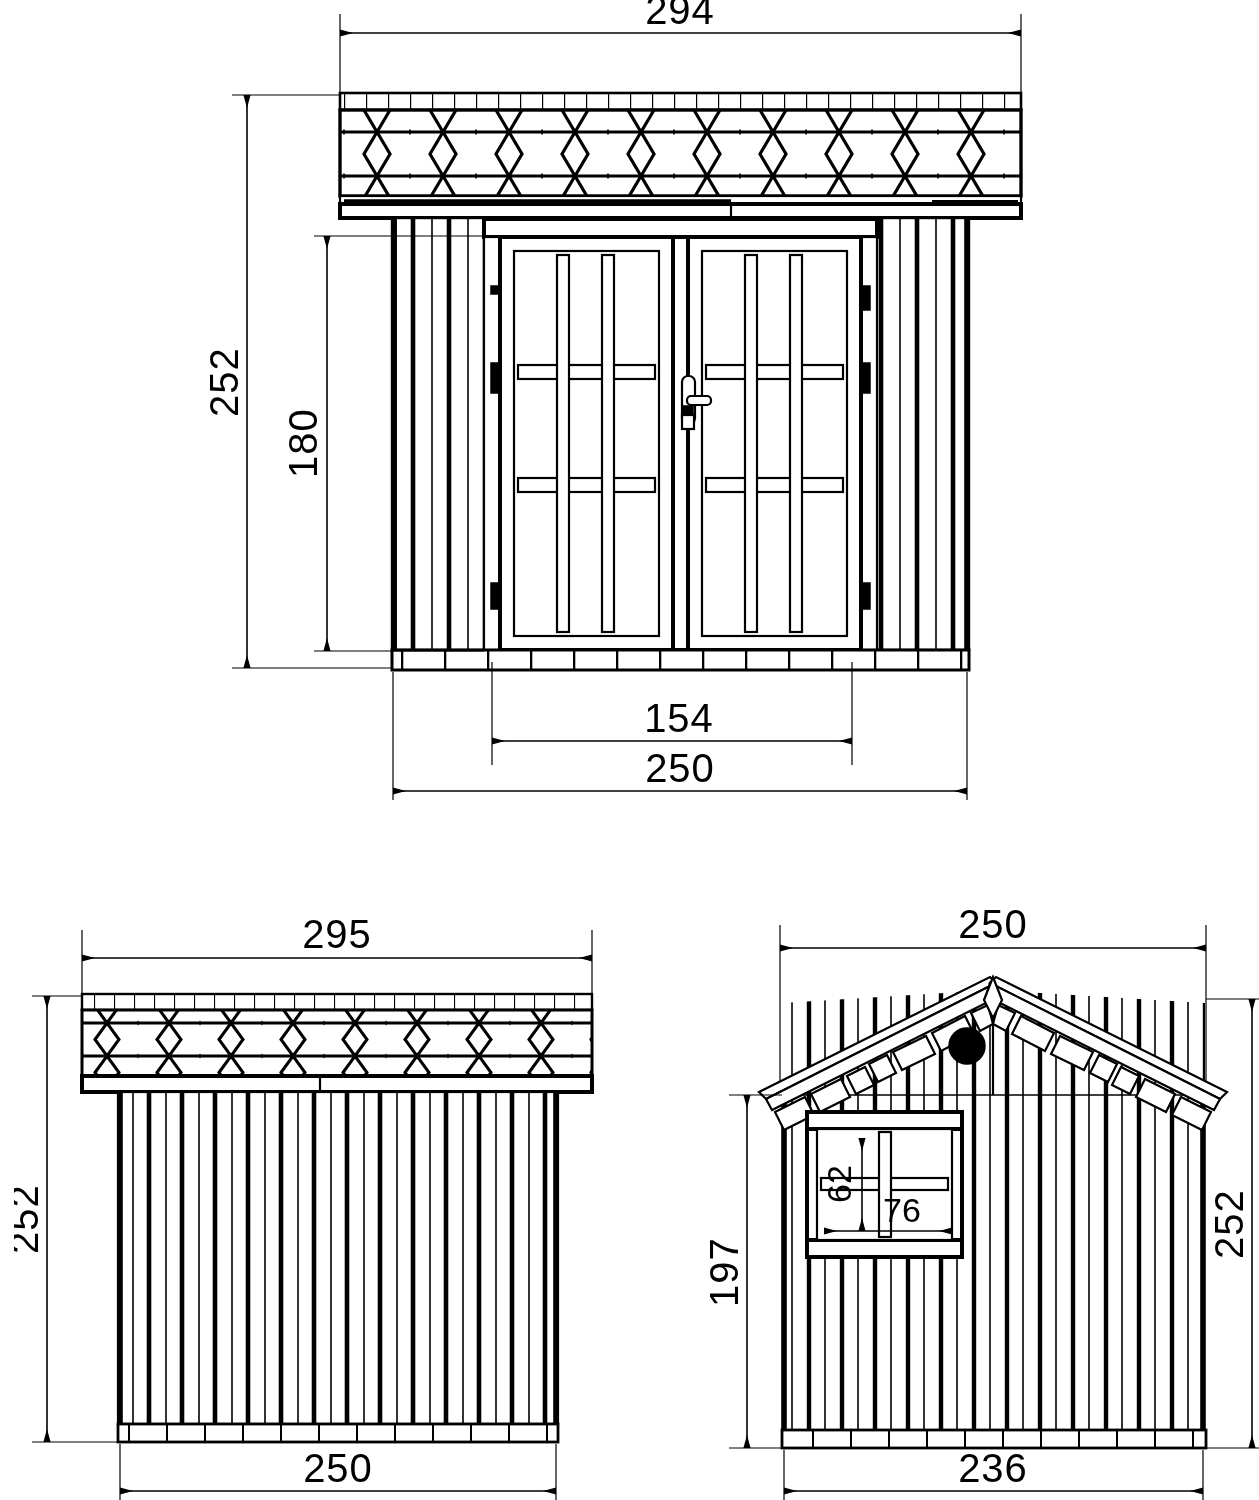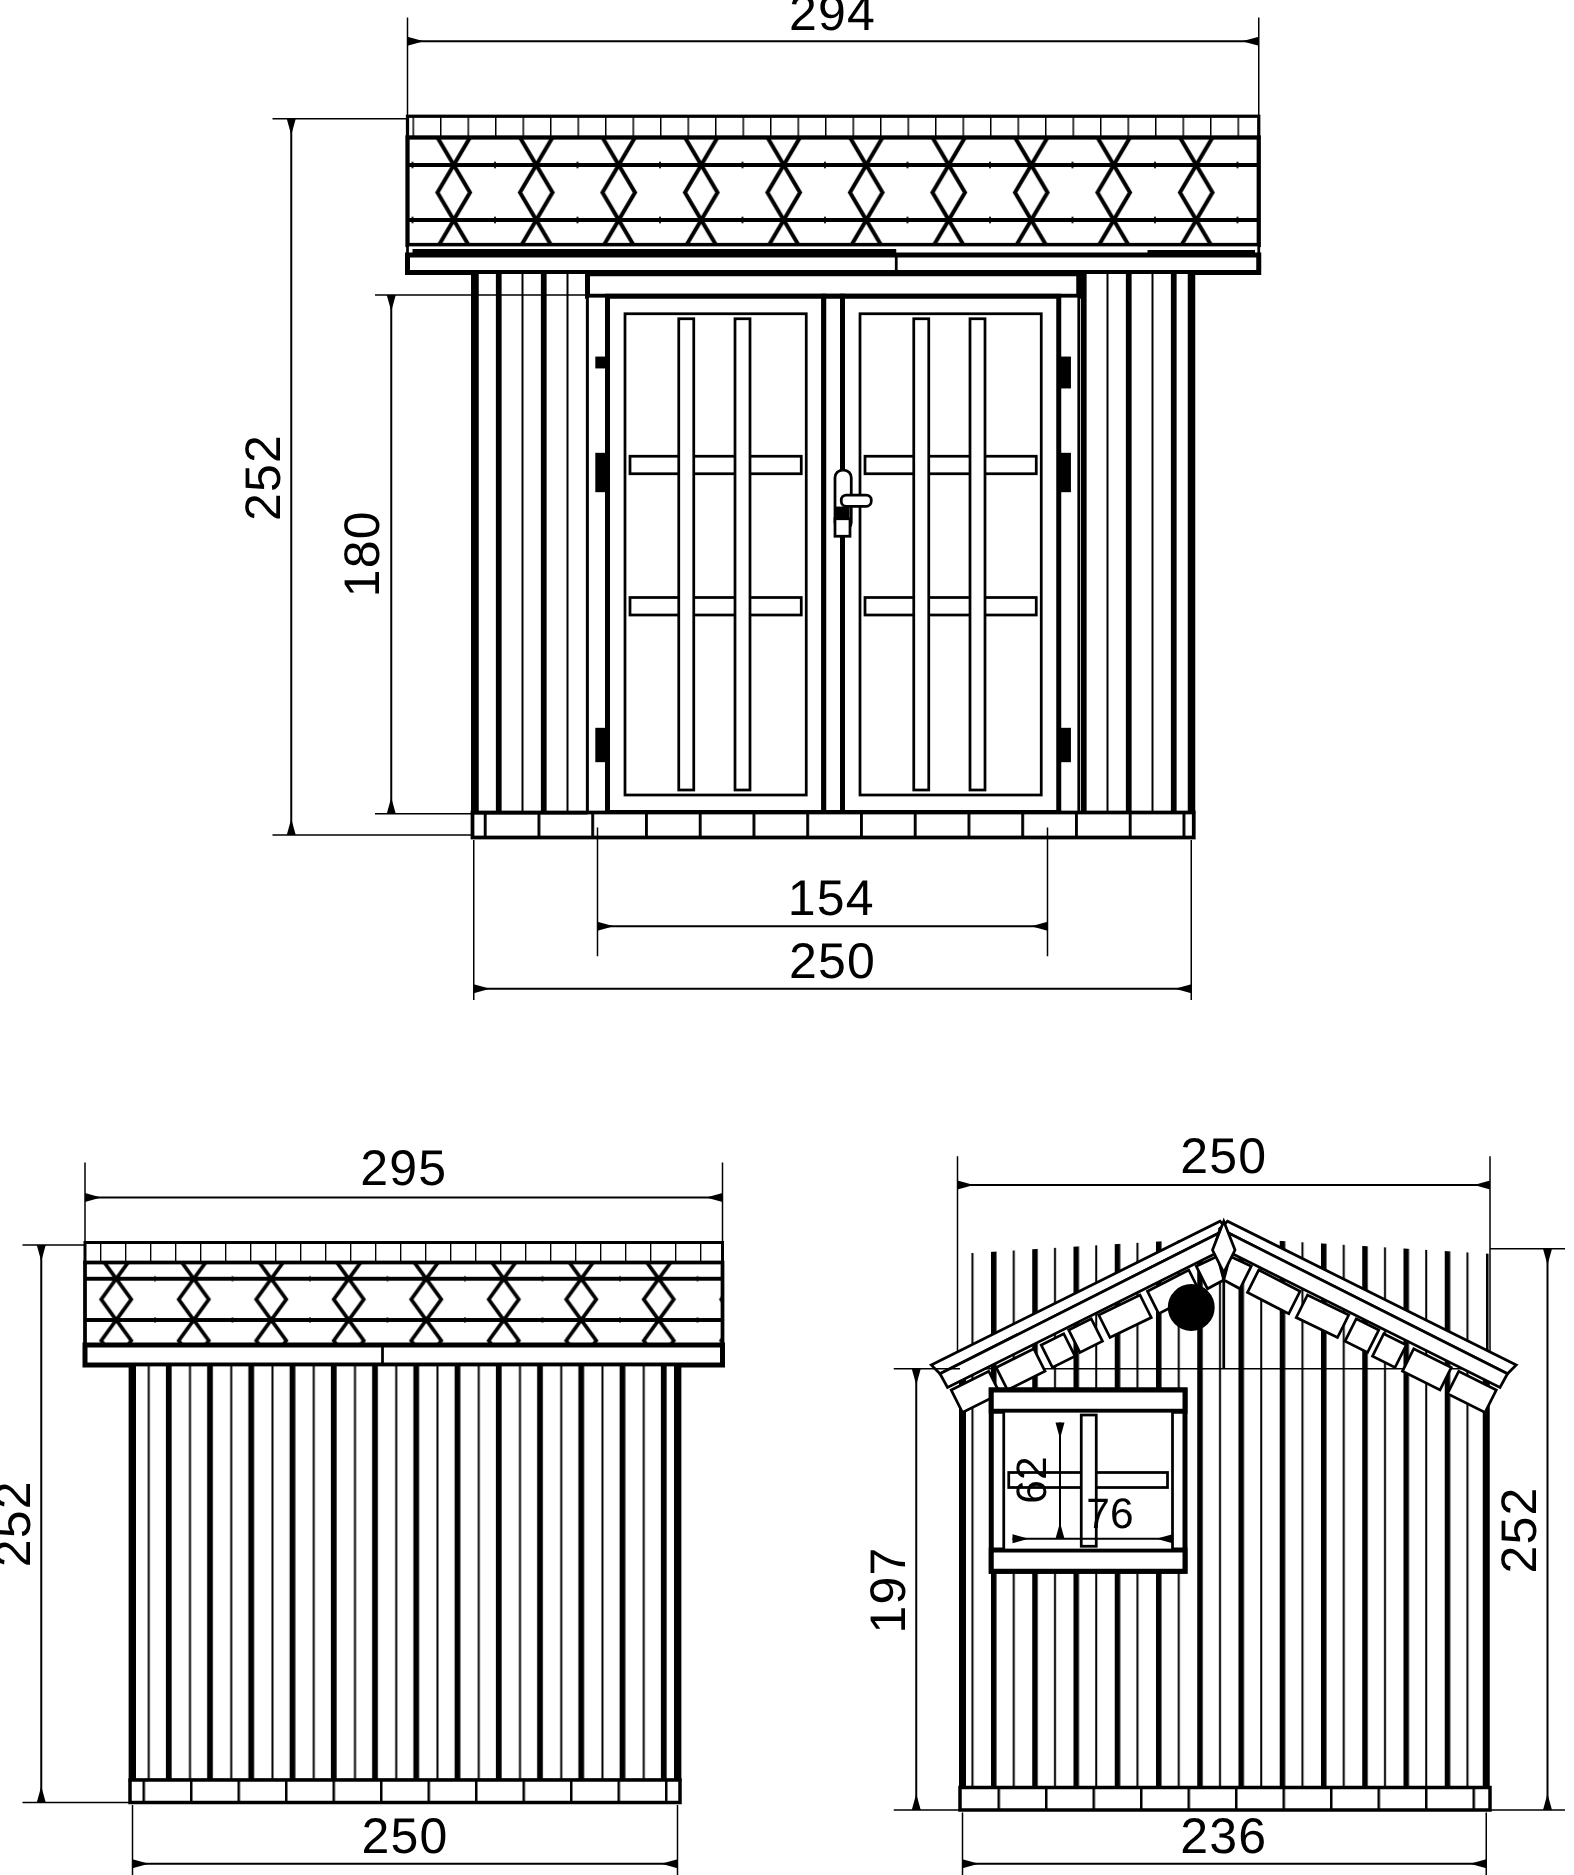--- a/index.html
+++ b/index.html
@@ -10,21 +10,21 @@
   }
   body {
     width: 1259px;
     height: 1500px;
     font-family: "Liberation Sans", sans-serif;
     overflow: hidden;
     position: relative;
   }
   #drawing-root {
     position: absolute;
-    left: 0; top: 0;
+    left: 14px; top: 0;
     width: 1105px;
     height: 1500px;
   }
   svg.sheet {
     display: block;
     width: 1259px;
     height: 1500px;
   }
   .dim-text {
     font-family: "Liberation Sans", sans-serif;

